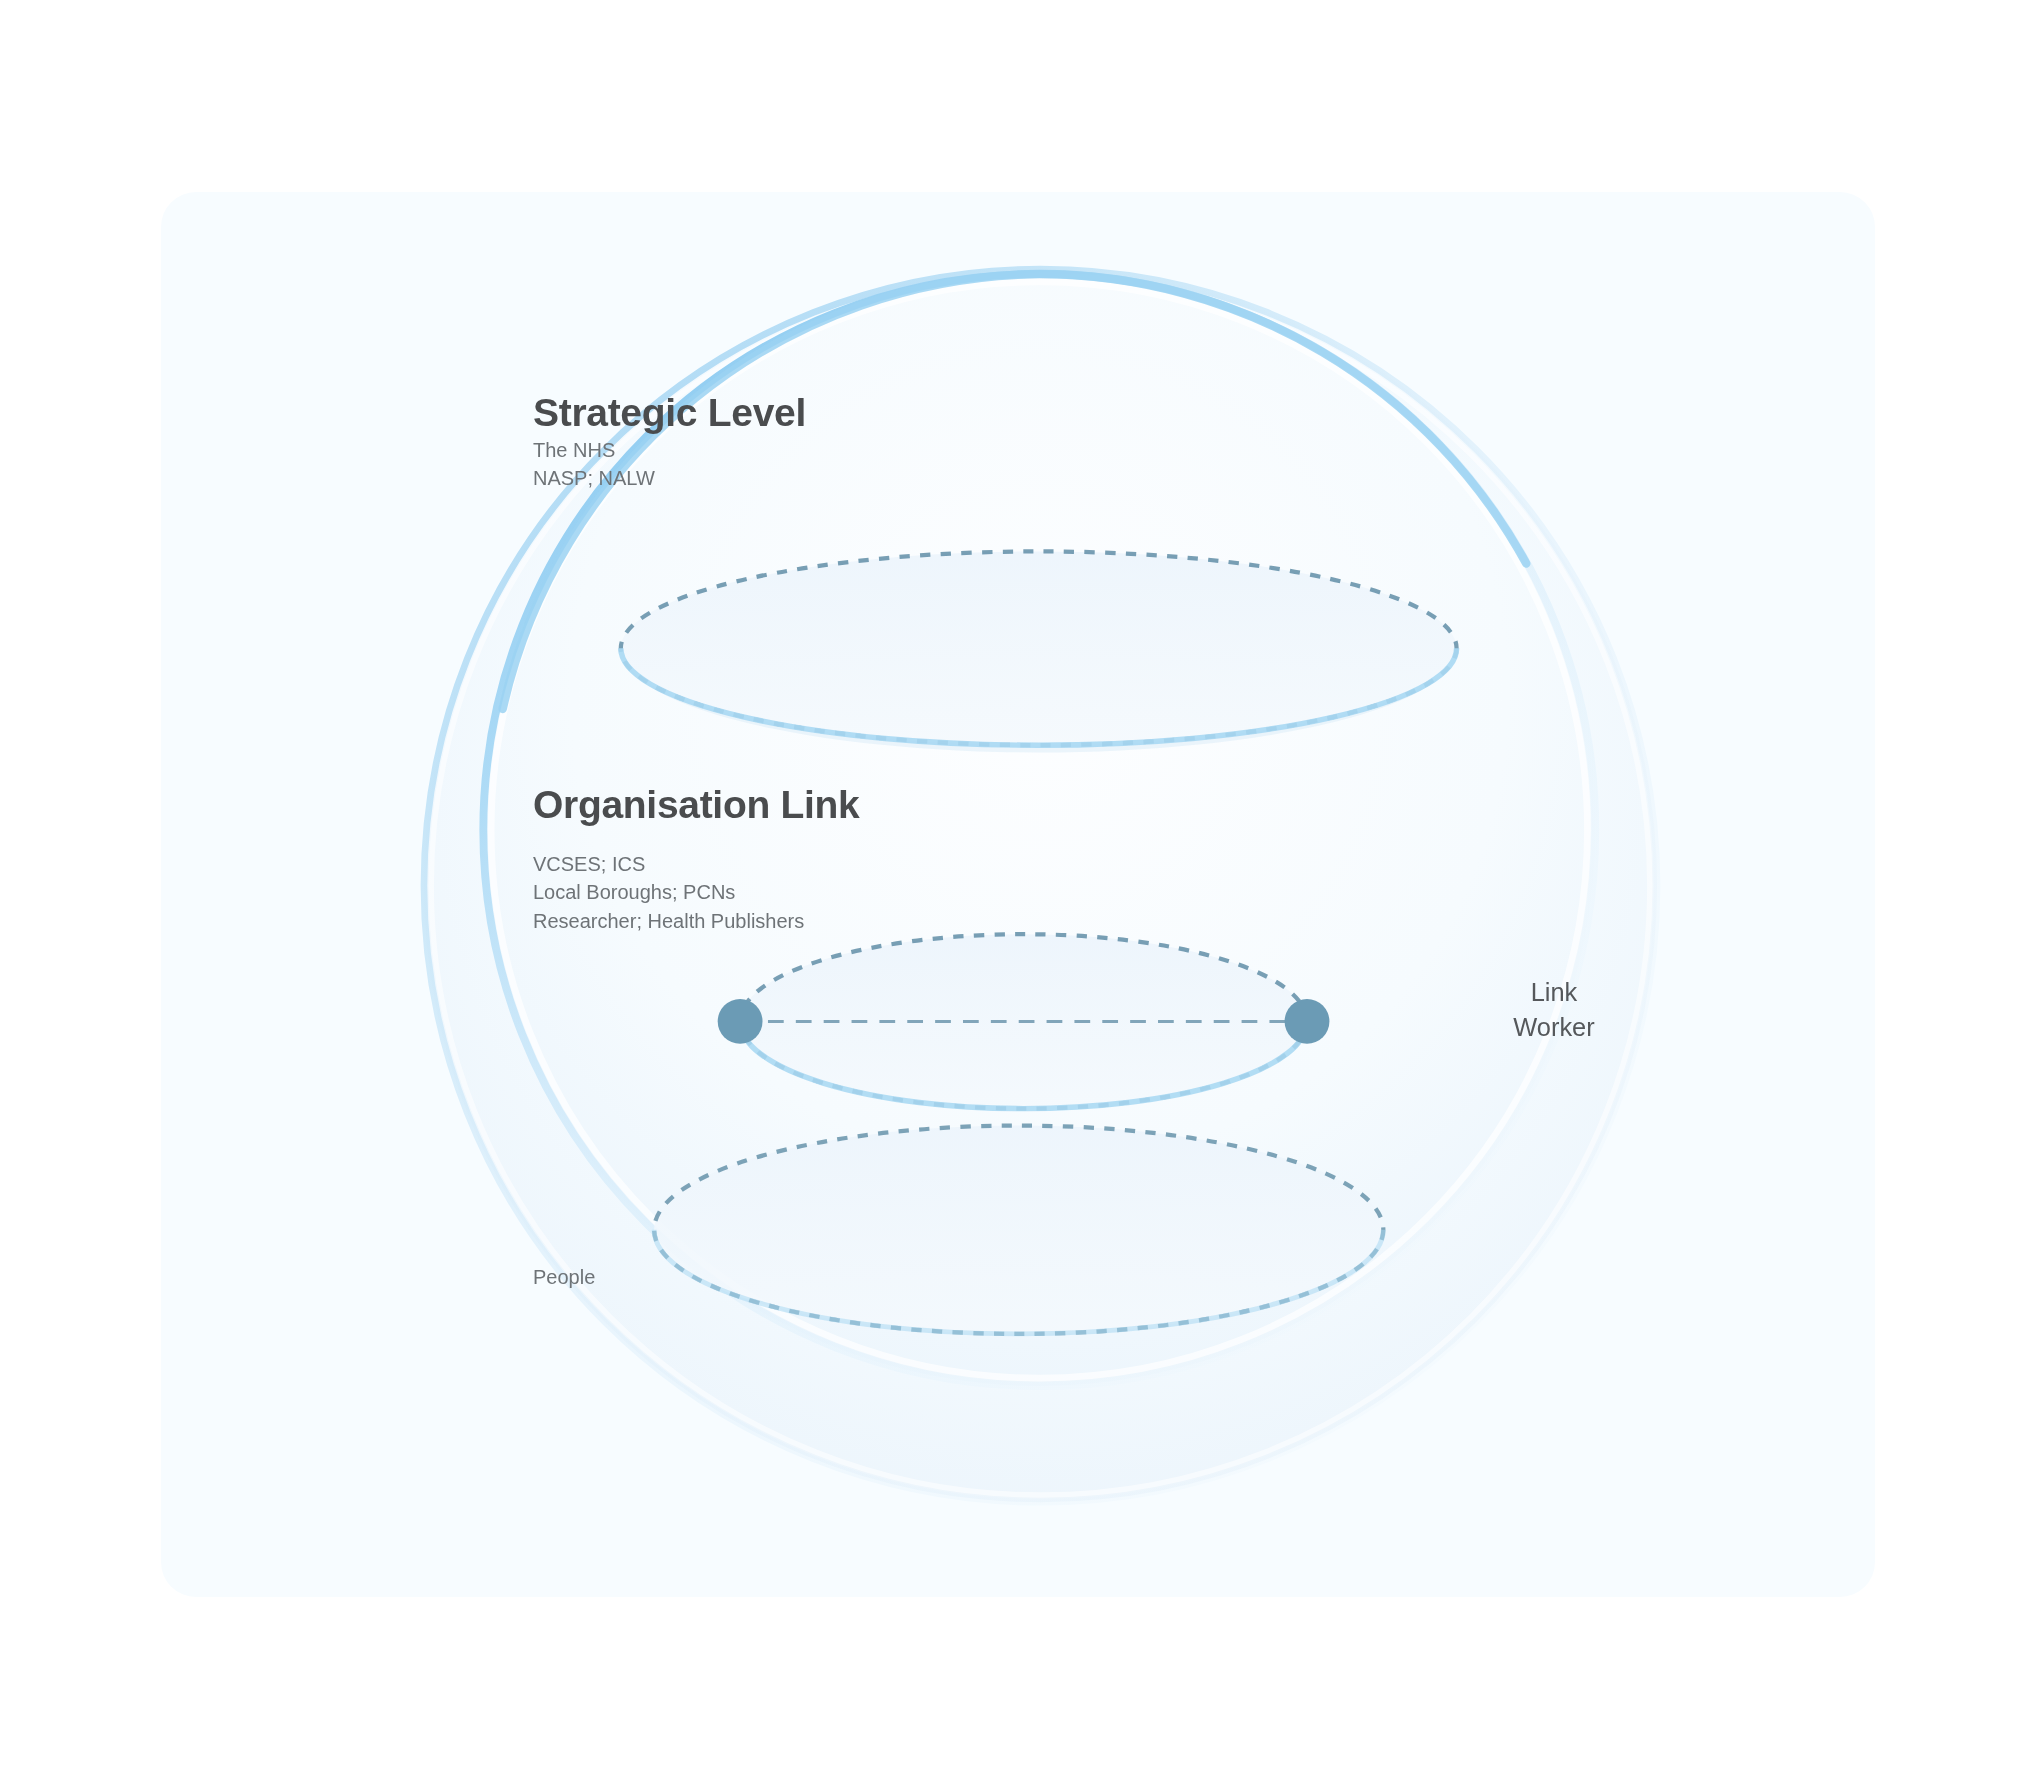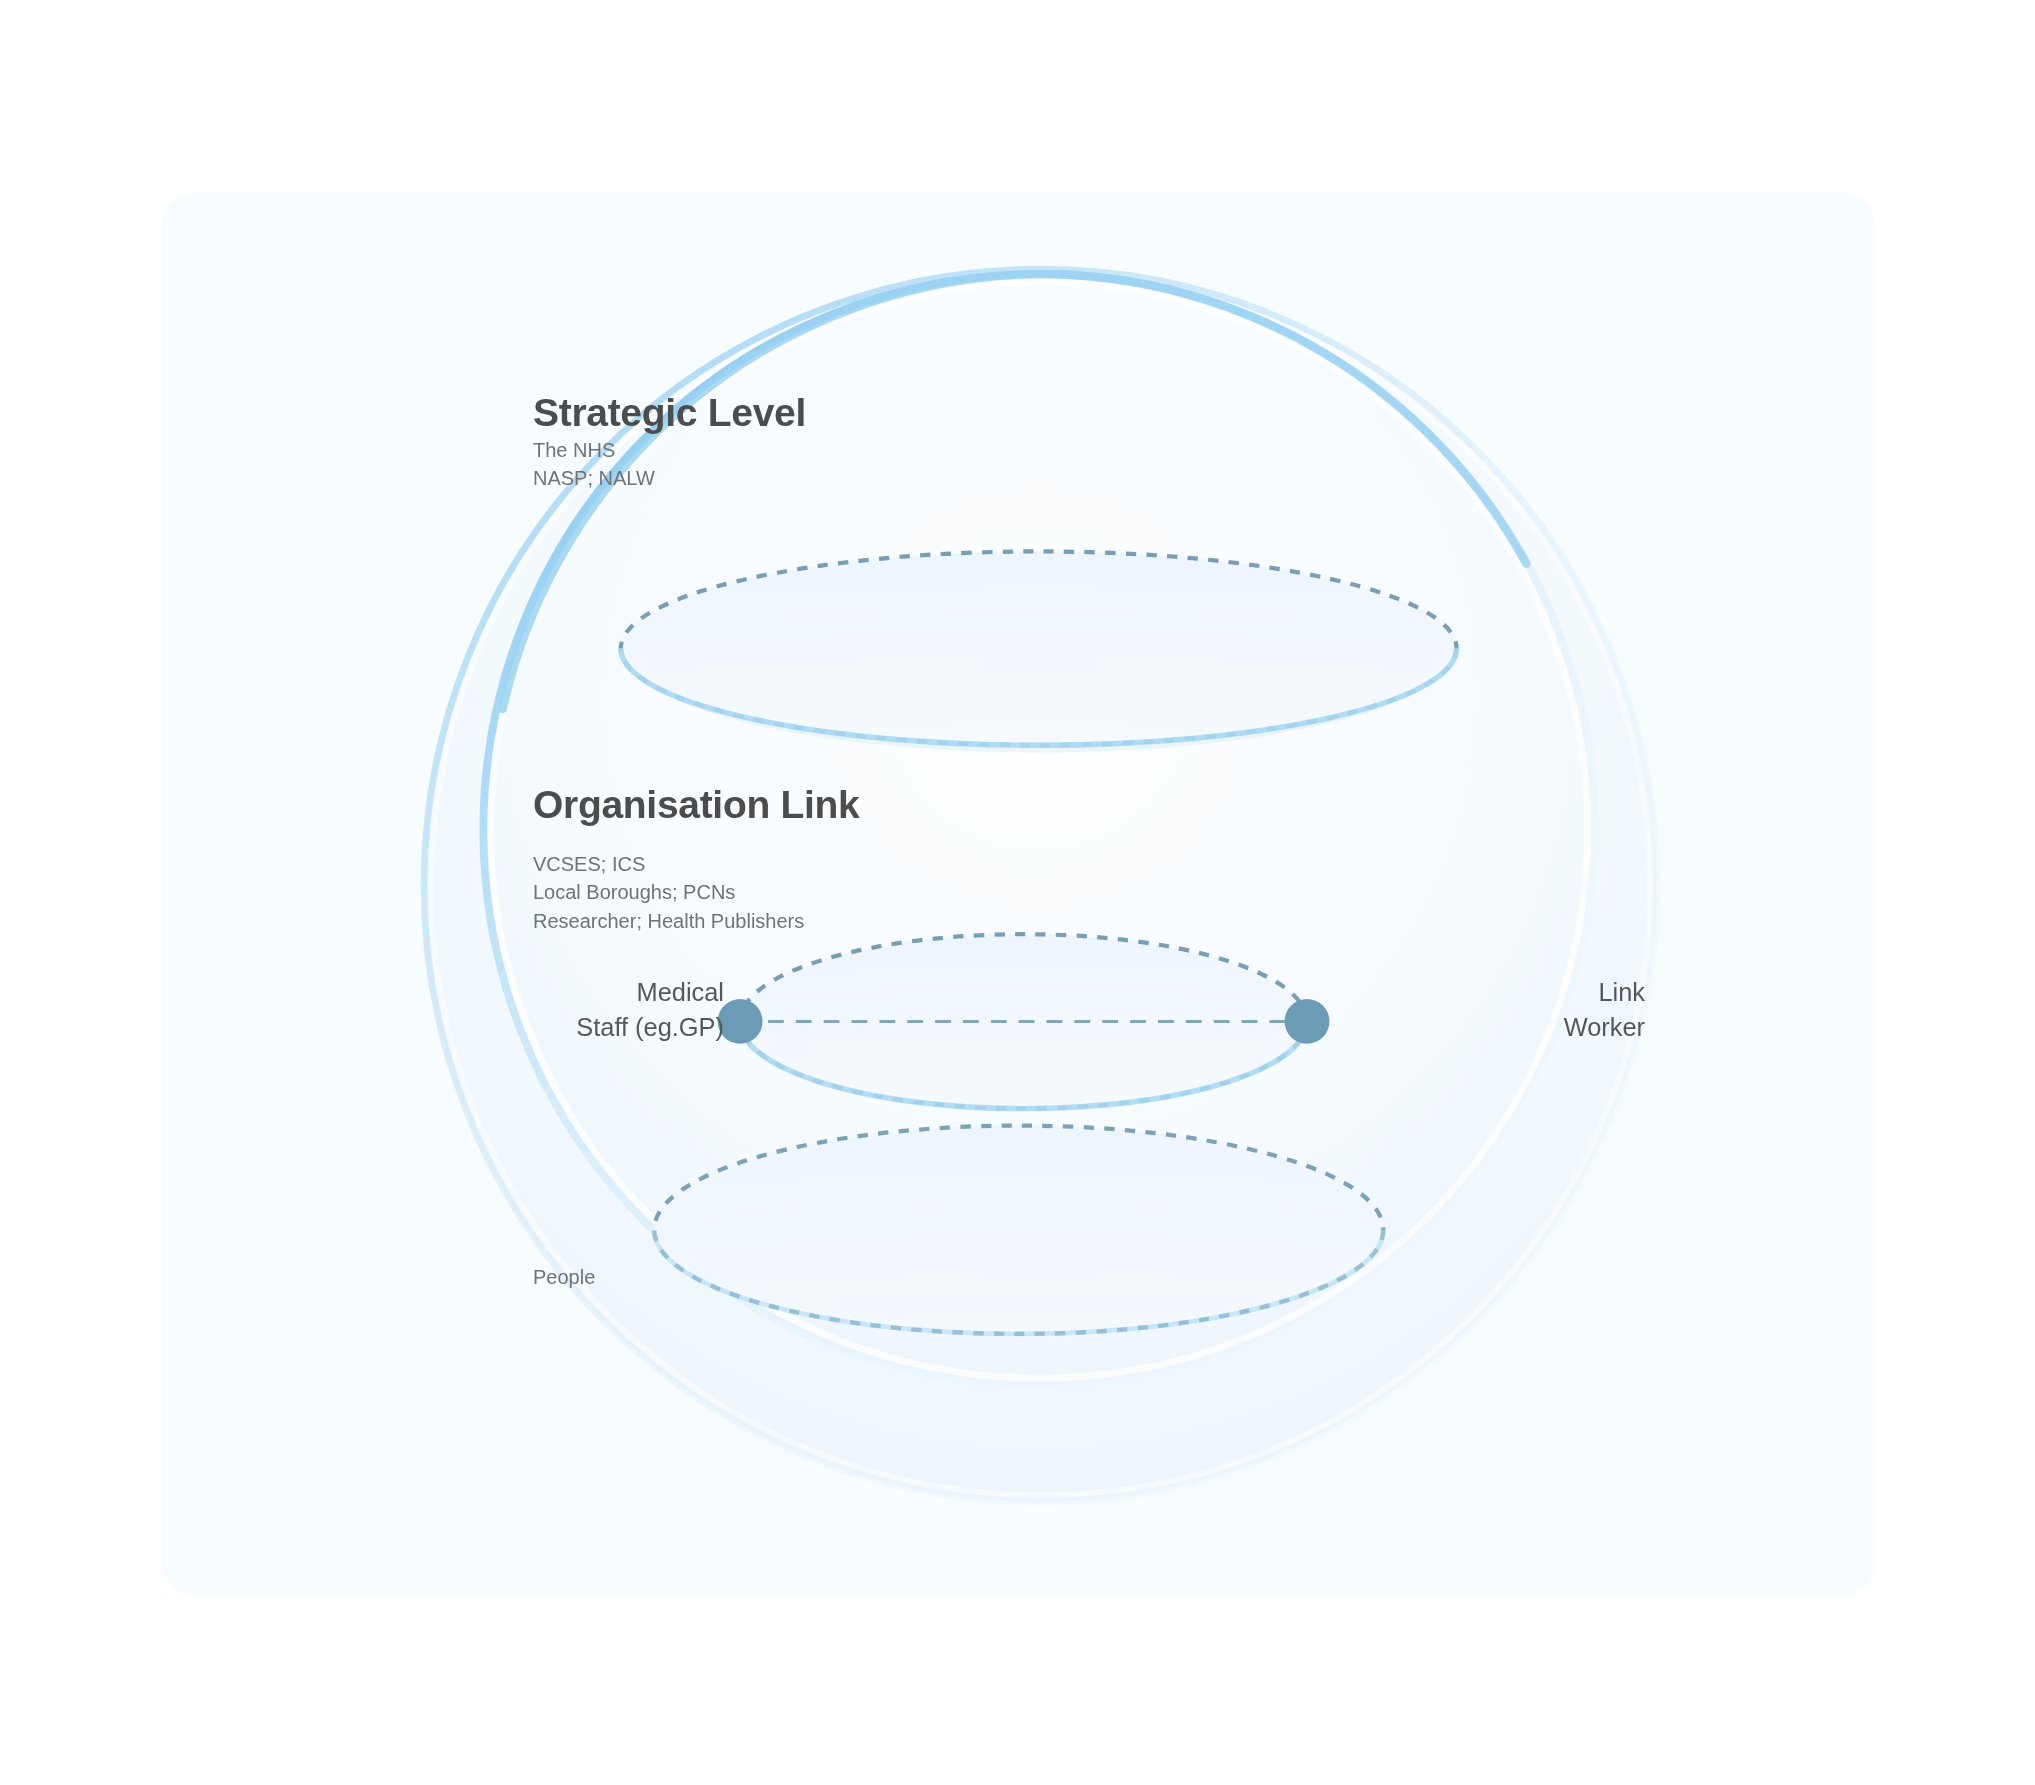--- a/index.html
+++ b/index.html
@@ -12,21 +12,21 @@
   .txtblock{position:absolute;text-align:left;}
   .lvl-title{font-size:39px;font-weight:700;color:#4a4c4e;letter-spacing:-0.3px;
              line-height:1.15;white-space:nowrap;}
   .lvl-sub{font-size:20px;font-weight:400;color:#6e7377;line-height:1.42;}
   .side-label{position:absolute;font-size:25.4px;font-weight:400;color:#55585b;
               line-height:1.38;white-space:nowrap;}
   #strategic-block{left:533px;top:391px;width:1018px;}
   #organisation-block{left:533px;top:783px;width:1018px;}
   #practice-block{left:533px;top:1243px;width:1018px;}
   #medical-label{left:470px;top:975px;width:254px;text-align:right;}
-  #link-label{left:1463px;top:975px;width:182px;text-align:right;}
+  #link-label{left:1463px;top:975px;width:182px;text-align:center;}
 </style>
 </head>
 <body>
 
 <div id="stage">
 
   <div id="panel"></div>
 
   <svg id="svgwrap" viewBox="0 0 3360 2948" xmlns="http://www.w3.org/2000/svg">
     <defs>
@@ -119,24 +119,20 @@
     <div class="lvl-title">Organisation Link</div>
     <div class="lvl-sub" style="margin-top:22px;">VCSES; ICS</div>
     <div class="lvl-sub">Local Boroughs; PCNs</div>
     <div class="lvl-sub">Researcher; Health Publishers</div>
   </div>
 
   <div class="txtblock" id="practice-block">
     <div class="lvl-sub" style="margin-top:20px;">People</div>
   </div>
 
-  <div class="side-label" id="medical-label">
-    <div>Medical</div>
-    <div>Staff (eg.GP)</div>
-  </div>
 
   <div class="side-label" id="link-label">
     <div>Link</div>
     <div>Worker</div>
   </div>
 
 </div>
 
 
 </body></html>

